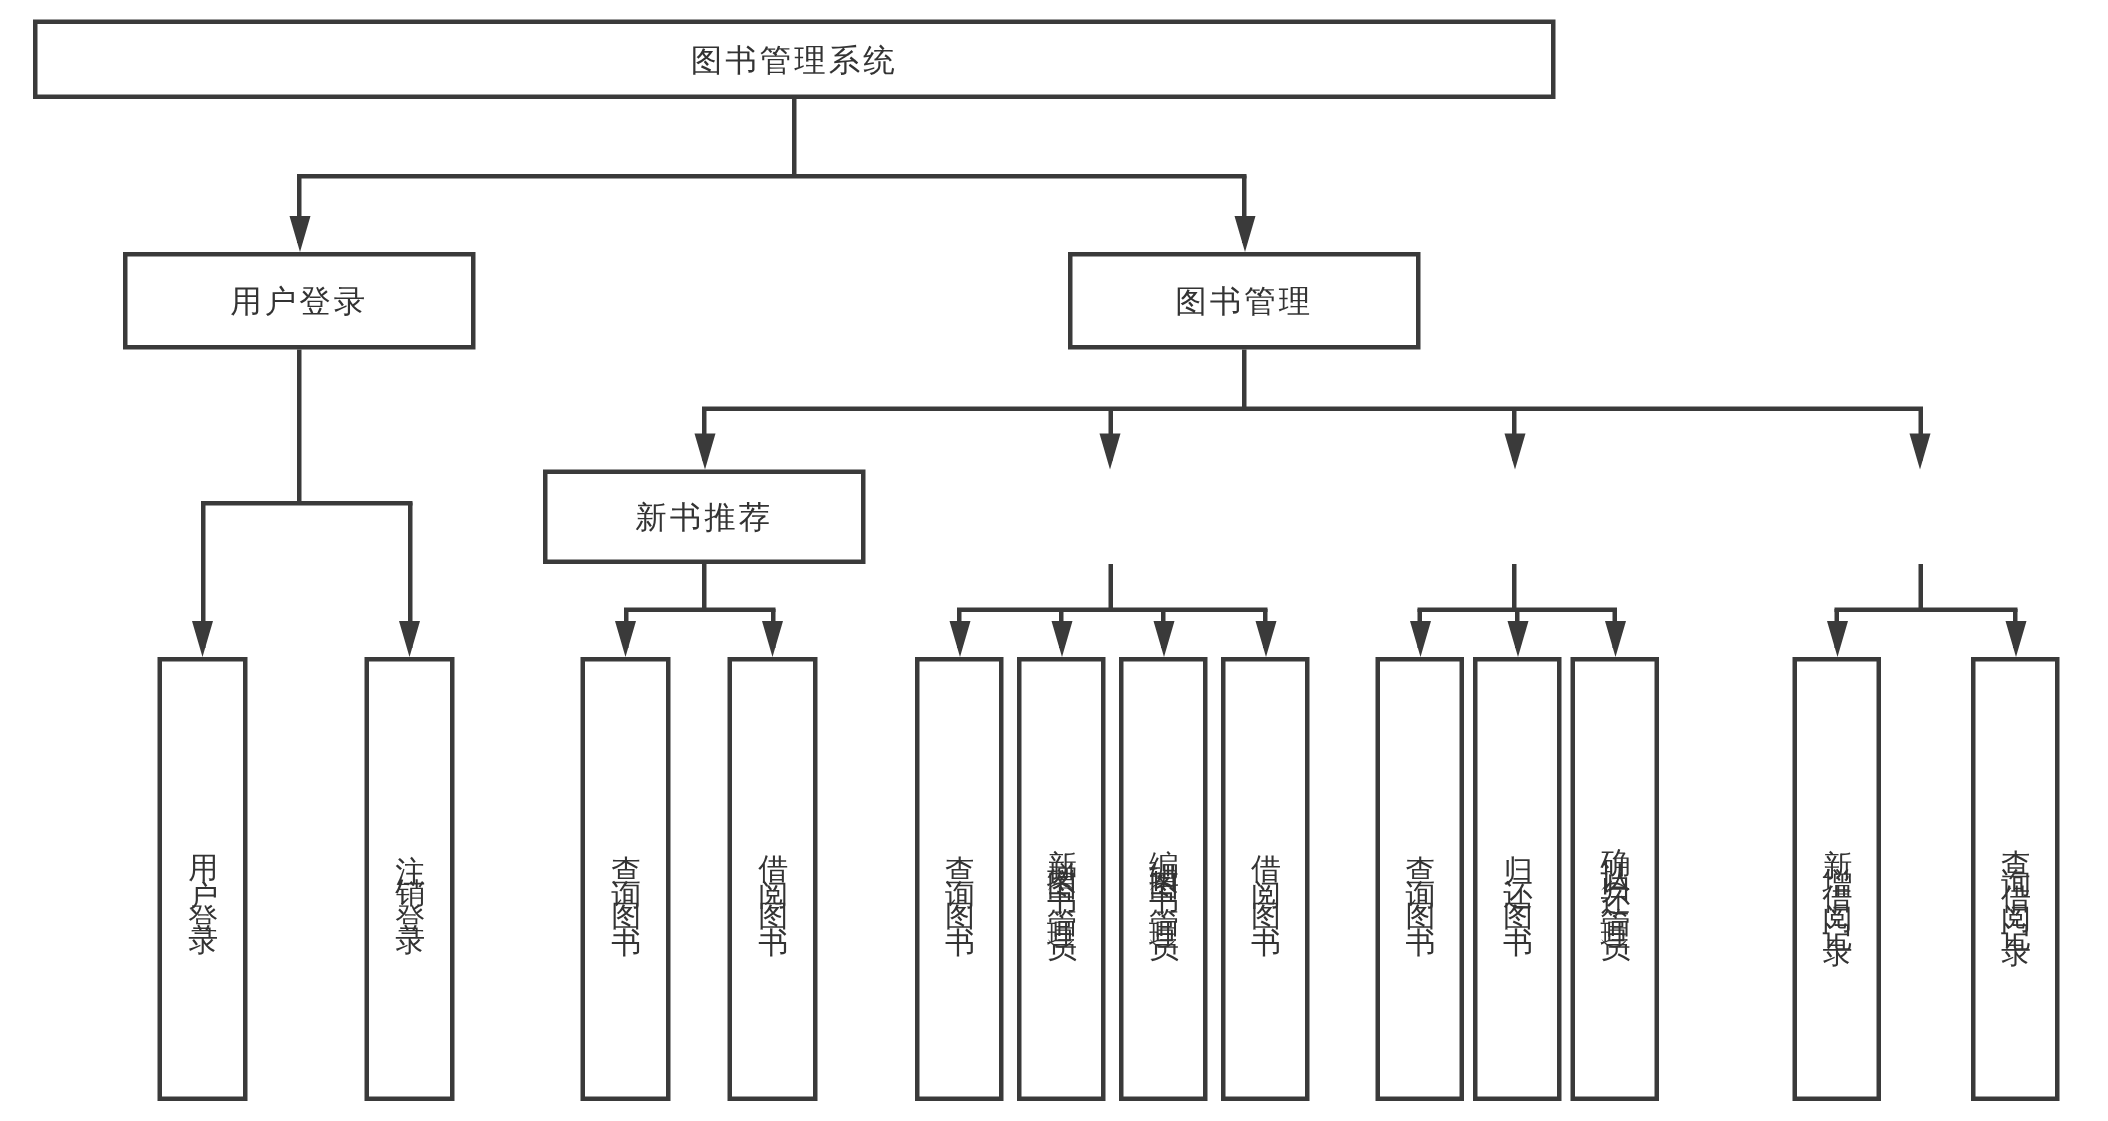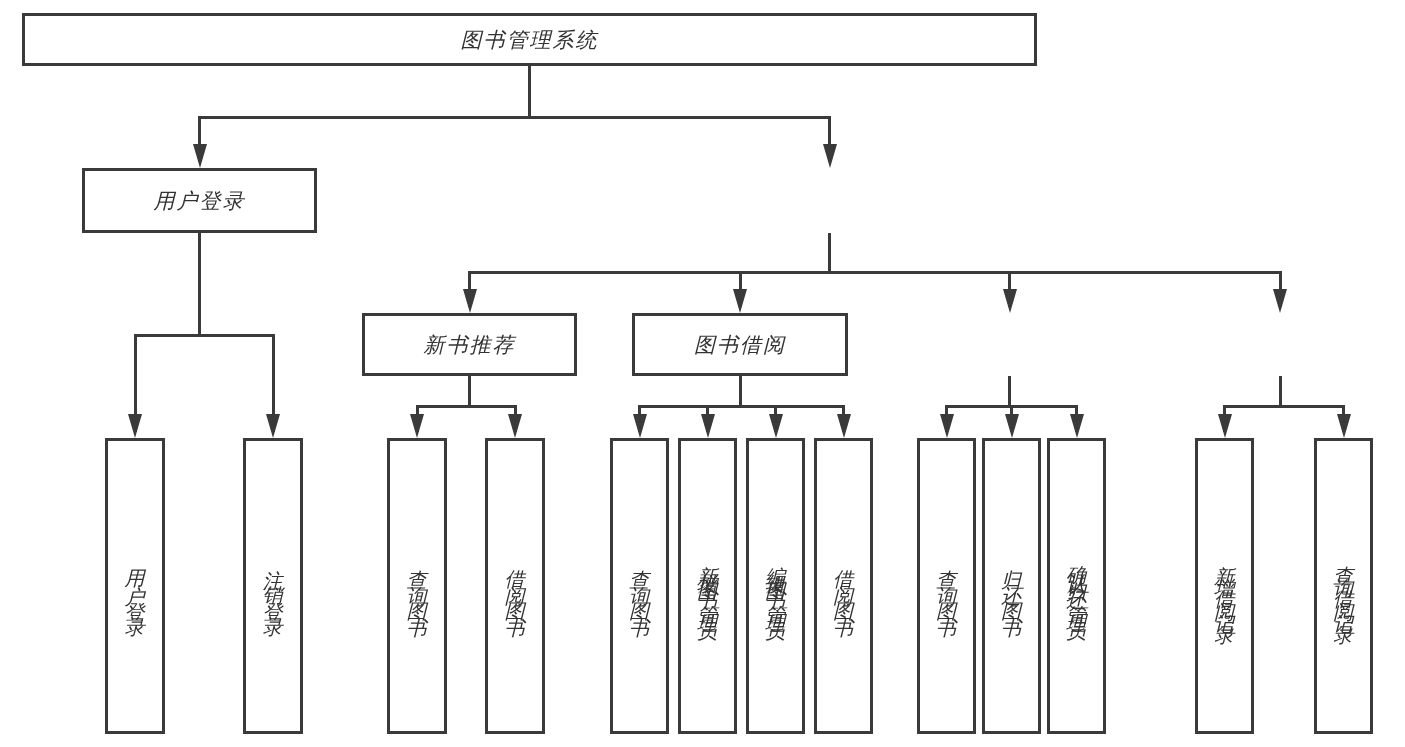--- a/index.html
+++ b/index.html
@@ -5,21 +5,20 @@
   :root{
     --line:#3a3a3a; --text:#333333; --bg:#ffffff; --wm:#b3b3b3;
   }
   html,body{margin:0;padding:0;background:var(--bg);}
   body{font-family:"Liberation Sans", sans-serif;}
   #stage{position:relative;width:1405px;height:747px;background:var(--bg);overflow:hidden;}
   .node{
     position:absolute;background:var(--bg);border:3px solid var(--line);
     box-sizing:border-box;display:flex;align-items:center;justify-content:center;
     color:var(--text);
-    font-style:italic;
   }
   .node.h{font-size:21px;letter-spacing:2px;white-space:nowrap;}
   .node.v .lbl{
     writing-mode:vertical-rl;text-orientation:mixed;
     font-size:20px;line-height:1;white-space:nowrap;
   }
   .line{position:absolute;background:var(--line);}
   .arrow{
     position:absolute;width:0;height:0;
     border-left:7px solid transparent;border-right:7px solid transparent;
@@ -33,25 +32,25 @@
 </head>
 <body>
 
 <div id="stage">
 <div class="node h" style="left: 22px; top: 13px; width: 1015px; height: 53px;">
       <span class="lbl">图书管理系统</span>
     </div>
     <div class="node h" style="left: 82px; top: 168px; width: 235px; height: 65px;">
       <span class="lbl">用户登录</span>
     </div>
+    <div class="node h" style="left: 712px; top: 168px; width: 235px; height: 65px;">
+      <span class="lbl">图书管理</span>
+    </div>
     <div class="node h" style="left: 362px; top: 313px; width: 215px; height: 63px; justify-content: center;">
       <span class="lbl">新书推荐</span>
-    </div>
-    <div class="node h" style="left: 632px; top: 313px; width: 216px; height: 63px;">
-      <span class="lbl">图书借阅</span>
     </div>
     <div class="node v" style="left: 105px; top: 438px; width: 60px; height: 296px;">
       <span class="lbl" style="letter-spacing: 16px;">用户登录</span>
     </div>
     <div class="node v" style="left: 243px; top: 438px; width: 60px; height: 296px;">
       <span class="lbl" style="letter-spacing: 16px;">注销登录</span>
     </div>
     <div class="node v" style="left: 387px; top: 438px; width: 60px; height: 296px;">
       <span class="lbl" style="letter-spacing: 16px;">查询图书</span>
     </div>

